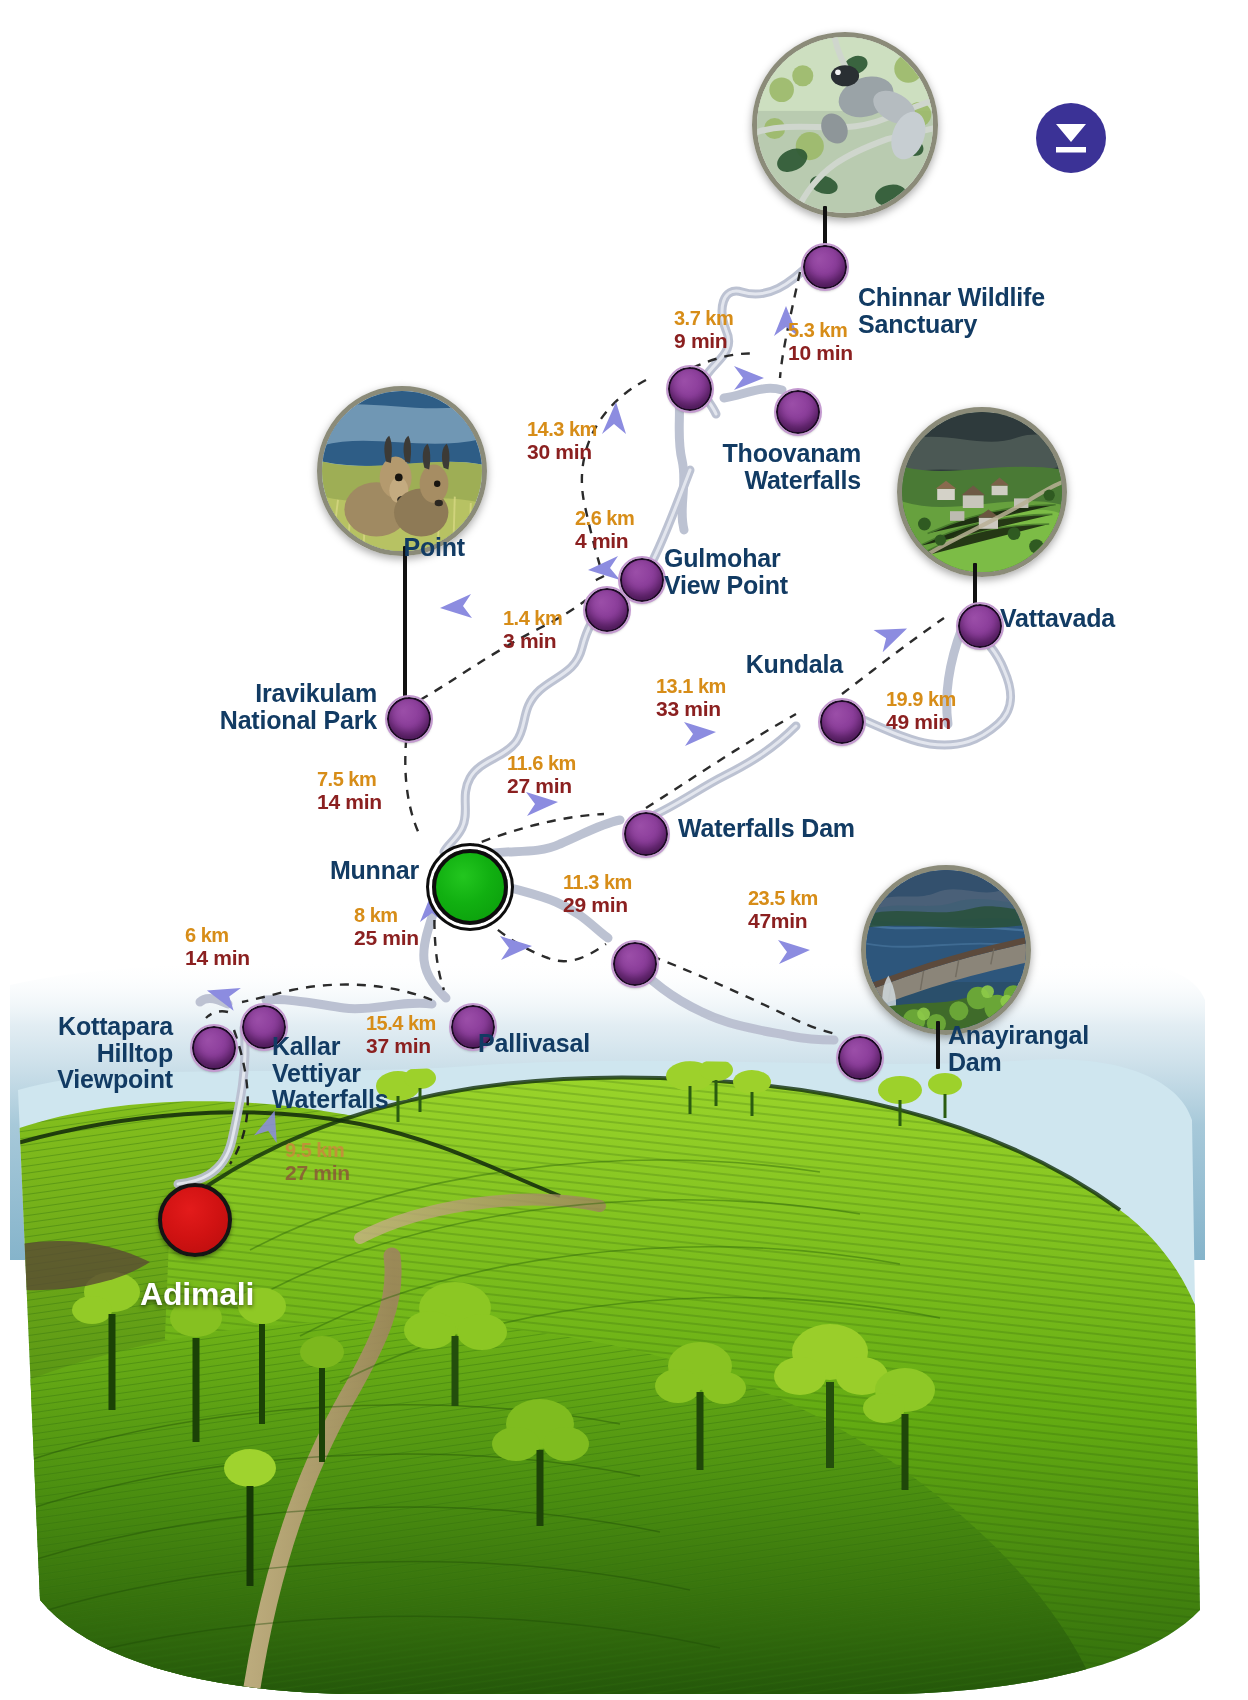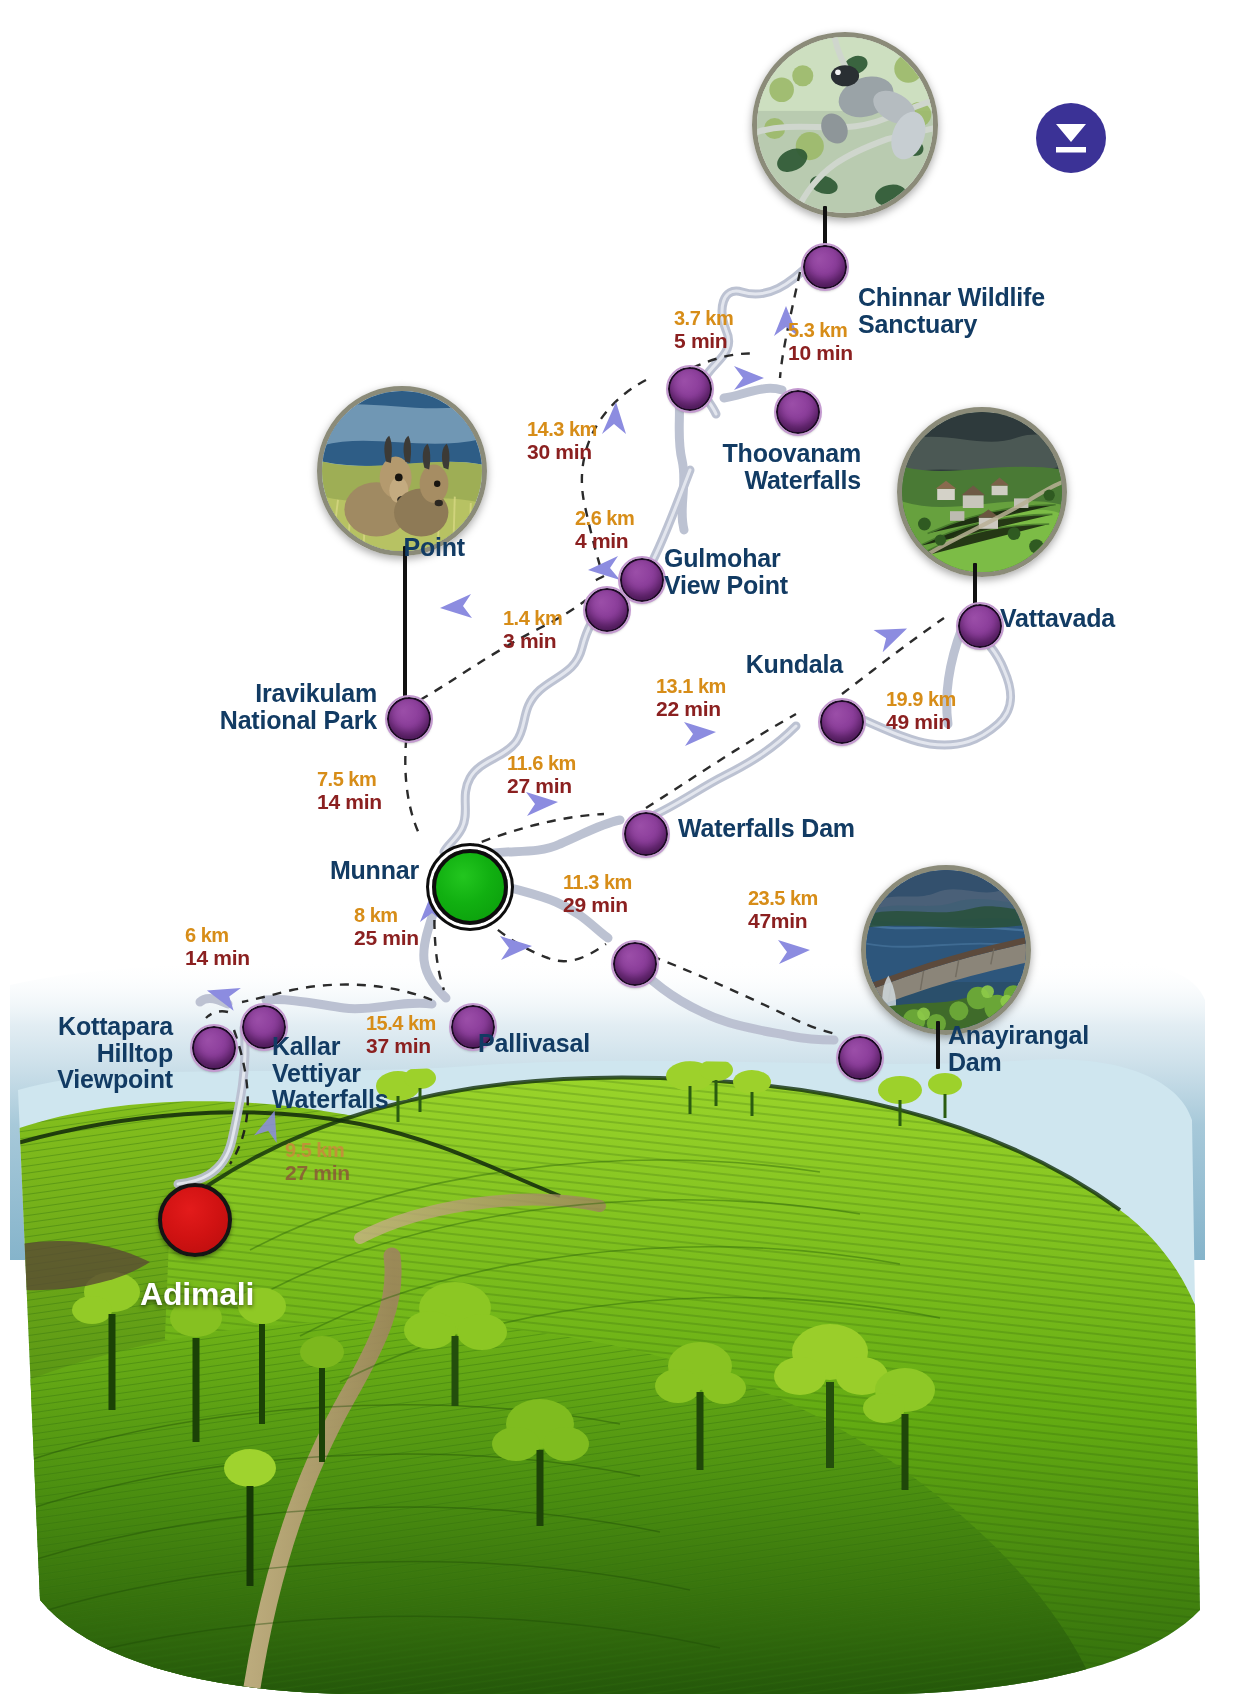--- a/index.html
+++ b/index.html
@@ -578,21 +578,21 @@
   <div class="place" style="left:272px;top:1033px;">Kallar
 Vettiyar
 Waterfalls</div>
   <div class="place r" style="left:-7px;top:1013px;width:180px;">Kottapara
 Hilltop
 Viewpoint</div>
   <div class="place white" style="left:140px;top:1278px;">Adimali</div>
 
   <div class="dist" style="left:674px;top:308px;">
     <span class="km">3.7 km</span>
-    <span class="mn">5 min</span>
+    <span class="mn">9 min</span>
   </div>
   <div class="dist" style="left:788px;top:320px;">
     <span class="km">5.3 km</span>
     <span class="mn">10 min</span>
   </div>
   <div class="dist" style="left:527px;top:419px;">
     <span class="km">14.3 km</span>
     <span class="mn">30 min</span>
   </div>
   <div class="dist" style="left:575px;top:508px;">
@@ -602,21 +602,21 @@
   <div class="dist" style="left:465px;top:608px;margin-left:38px;">
     <span class="km">1.4 km</span>
     <span class="mn">3 min</span>
   </div>
   <div class="dist" style="left:886px;top:648px;margin-top:41px;">
     <span class="km">19.9 km</span>
     <span class="mn">49 min</span>
   </div>
   <div class="dist" style="left:656px;top:676px;">
     <span class="km">13.1 km</span>
-    <span class="mn">22 min</span>
+    <span class="mn">33 min</span>
   </div>
   <div class="dist" style="left:317px;top:769px;">
     <span class="km">7.5 km</span>
     <span class="mn">14 min</span>
   </div>
   <div class="dist" style="left:507px;top:753px;">
     <span class="km">11.6 km</span>
     <span class="mn">27 min</span>
   </div>
   <div class="dist" style="left:563px;top:872px;">

